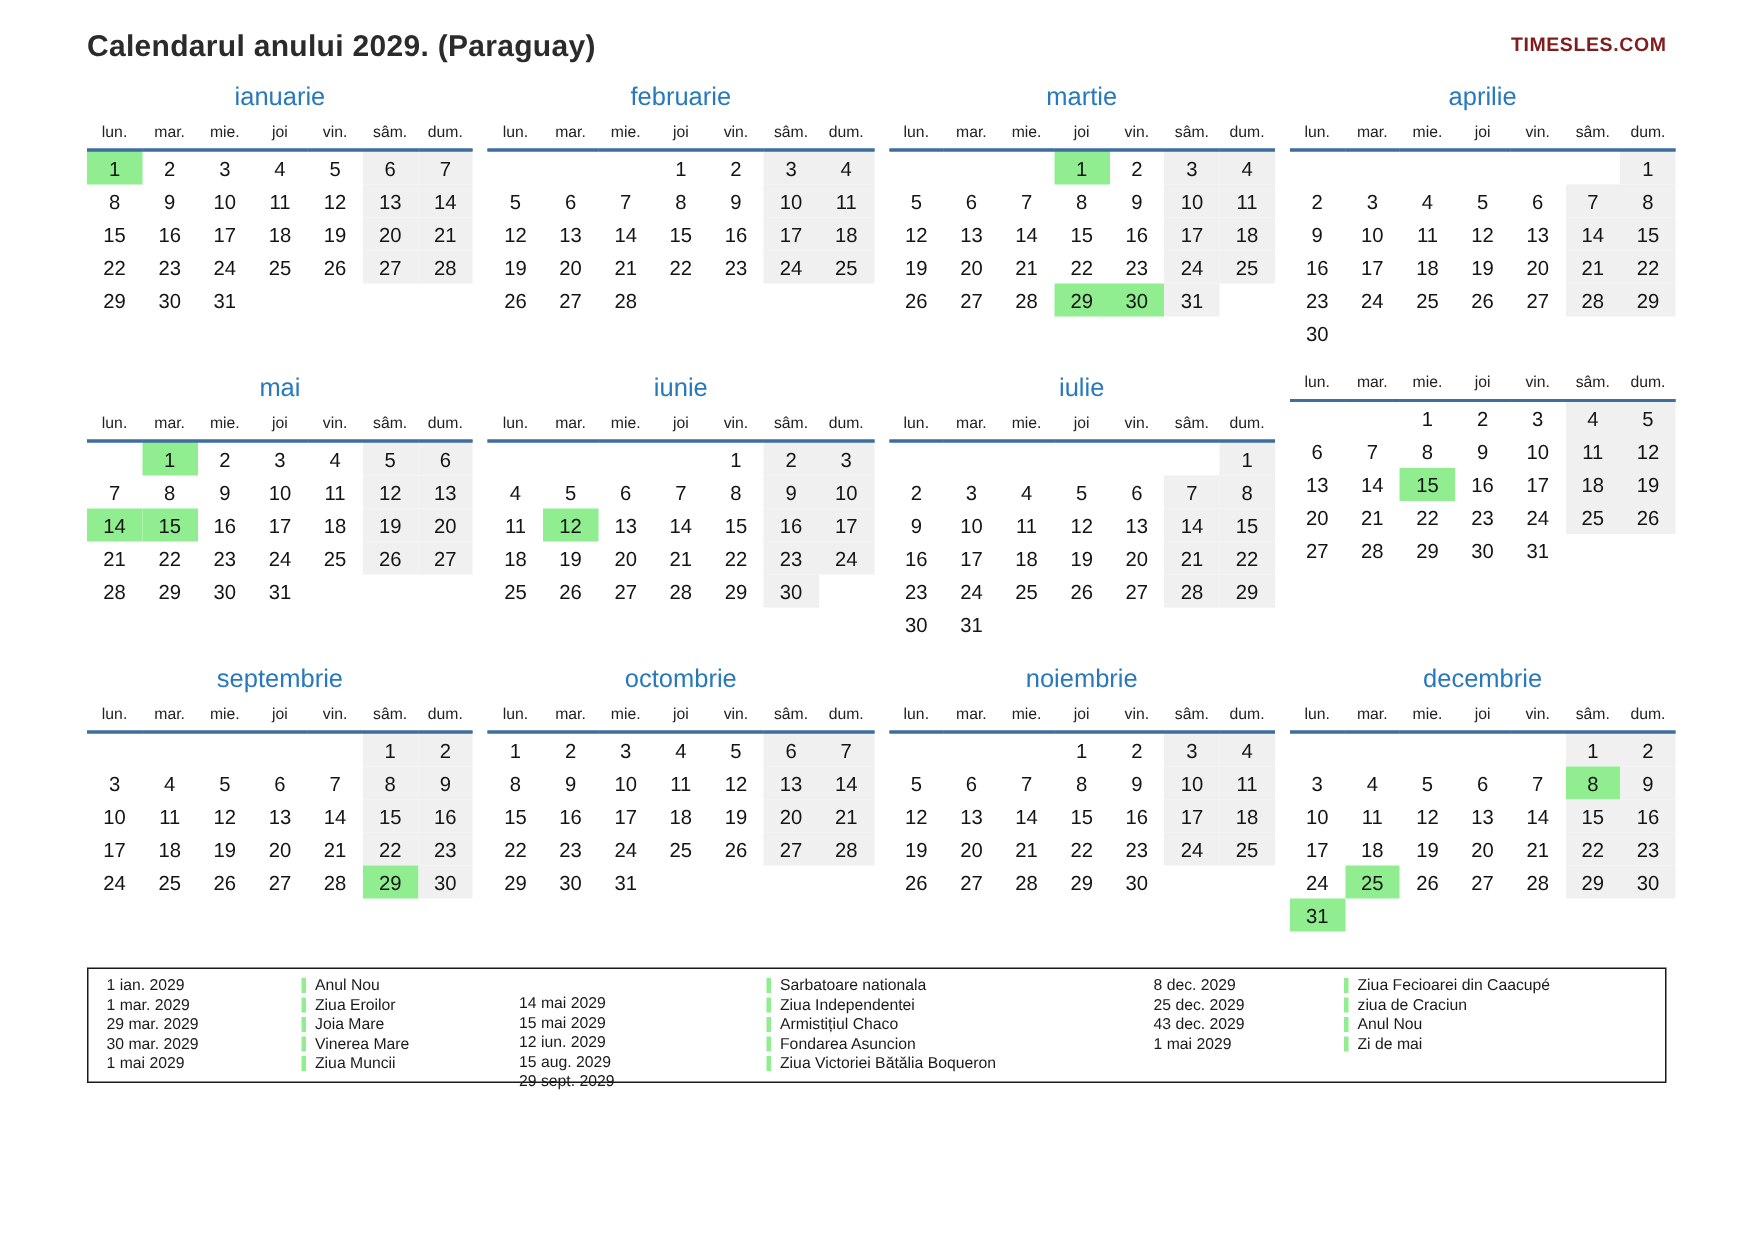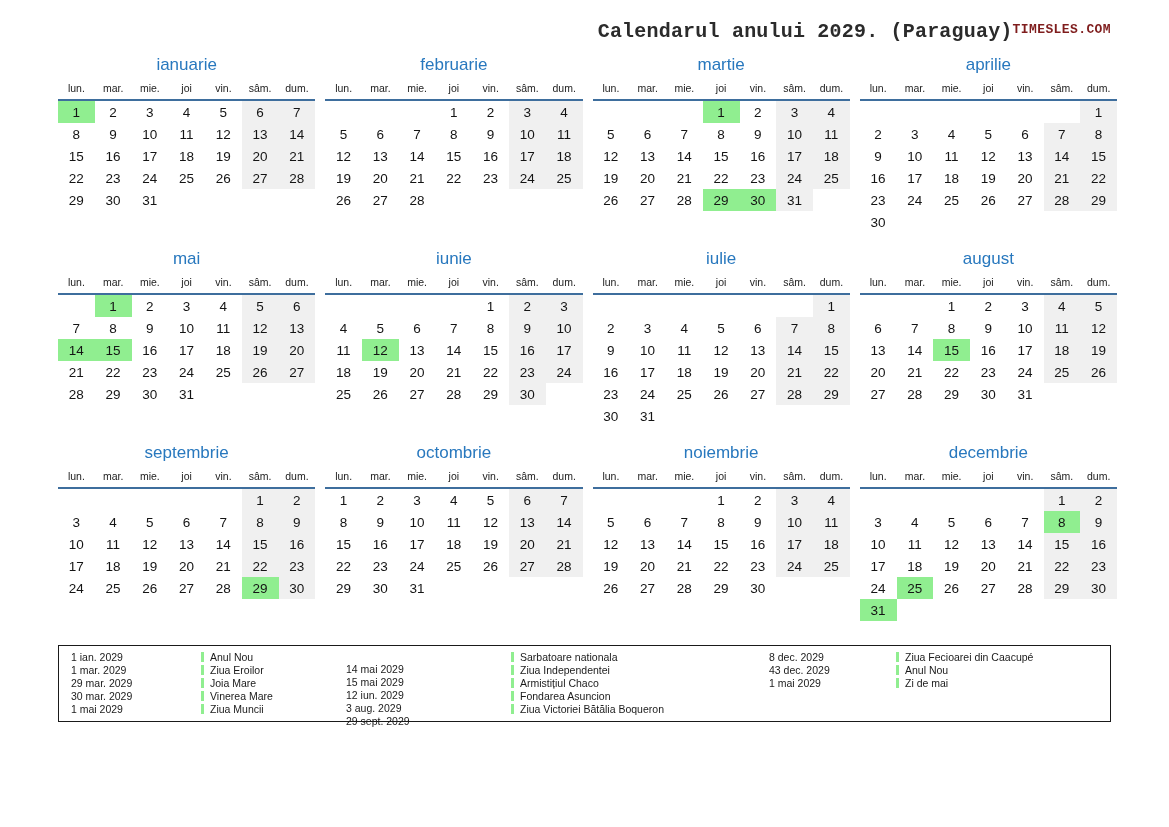--- a/index.html
+++ b/index.html
@@ -1,23 +1,22 @@
 <!DOCTYPE html>
 <html><head>
 <meta charset="utf-8">
 <style>
   html,body{margin:0;padding:0;background:#fff;}
   body{
     width:1169px;height:827px;overflow:hidden;position:relative;
     font-family:"Liberation Sans",sans-serif;color:#222;
   }
   .topbar{
-    display:flex;justify-content:flex-end;align-items:flex-start;
+    display:flex;justify-content:space-between;align-items:flex-start;
     padding:20px 58px 0 58px;
-    font-family:Liberation Mono, monospace;
   }
   .page-title{
     font-size:20px;font-weight:700;color:#2b2b2b;letter-spacing:.2px;
   }
   .site-link{
     font-size:13px;font-weight:700;color:#7f1d1d;text-decoration:none;
     letter-spacing:.4px;margin-top:2px;cursor:pointer;
   }
   .months{
     display:grid;grid-template-columns:repeat(4,1fr);
@@ -522,21 +521,20 @@
             <td></td>
             <td></td>
             <td></td>
             <td></td>
             <td></td>
           </tr>
         </tbody>
       </table>
     </div>
     <div class="month">
-      <div class="month-title">august</div>
       <table class="cal">
         <thead>
           <tr>
             <th>lun.</th>
             <th>mar.</th>
             <th>mie.</th>
             <th>joi</th>
             <th>vin.</th>
             <th>sâm.</th>
             <th>dum.</th>
@@ -908,40 +906,47 @@
         </span>
       </div>
       <div class="legend-row">
         <span class="legend-date">12 iun. 2029</span>
         <span class="legend-name">
           <span class="hbar"></span>
           <span>Armistițiul Chaco</span>
         </span>
       </div>
       <div class="legend-row">
-        <span class="legend-date">3 aug. 2029</span>
+        <span class="legend-date">15 aug. 2029</span>
         <span class="legend-name">
           <span class="hbar"></span>
           <span>Fondarea Asuncion</span>
         </span>
       </div>
       <div class="legend-row">
         <span class="legend-date">29 sept. 2029</span>
         <span class="legend-name">
           <span class="hbar"></span>
           <span>Ziua Victoriei Bătălia Boqueron</span>
         </span>
       </div>
     </div>
     <div class="legend-group lg3">
       <div class="legend-row">
         <span class="legend-date">8 dec. 2029</span>
         <span class="legend-name">
           <span class="hbar"></span>
           <span>Ziua Fecioarei din Caacupé</span>
+        </span>
+      </div>
+      <div class="legend-row">
+        <span class="legend-date">25 dec. 2029</span>
+        <span class="legend-name">
+          <span class="hbar"></span>
+          <span>ziua de Craciun</span>
         </span>
       </div>
       <div class="legend-row">
         <span class="legend-date">43 dec. 2029</span>
         <span class="legend-name">
           <span class="hbar"></span>
           <span>Anul Nou</span>
         </span>
       </div>
       <div class="legend-row">

